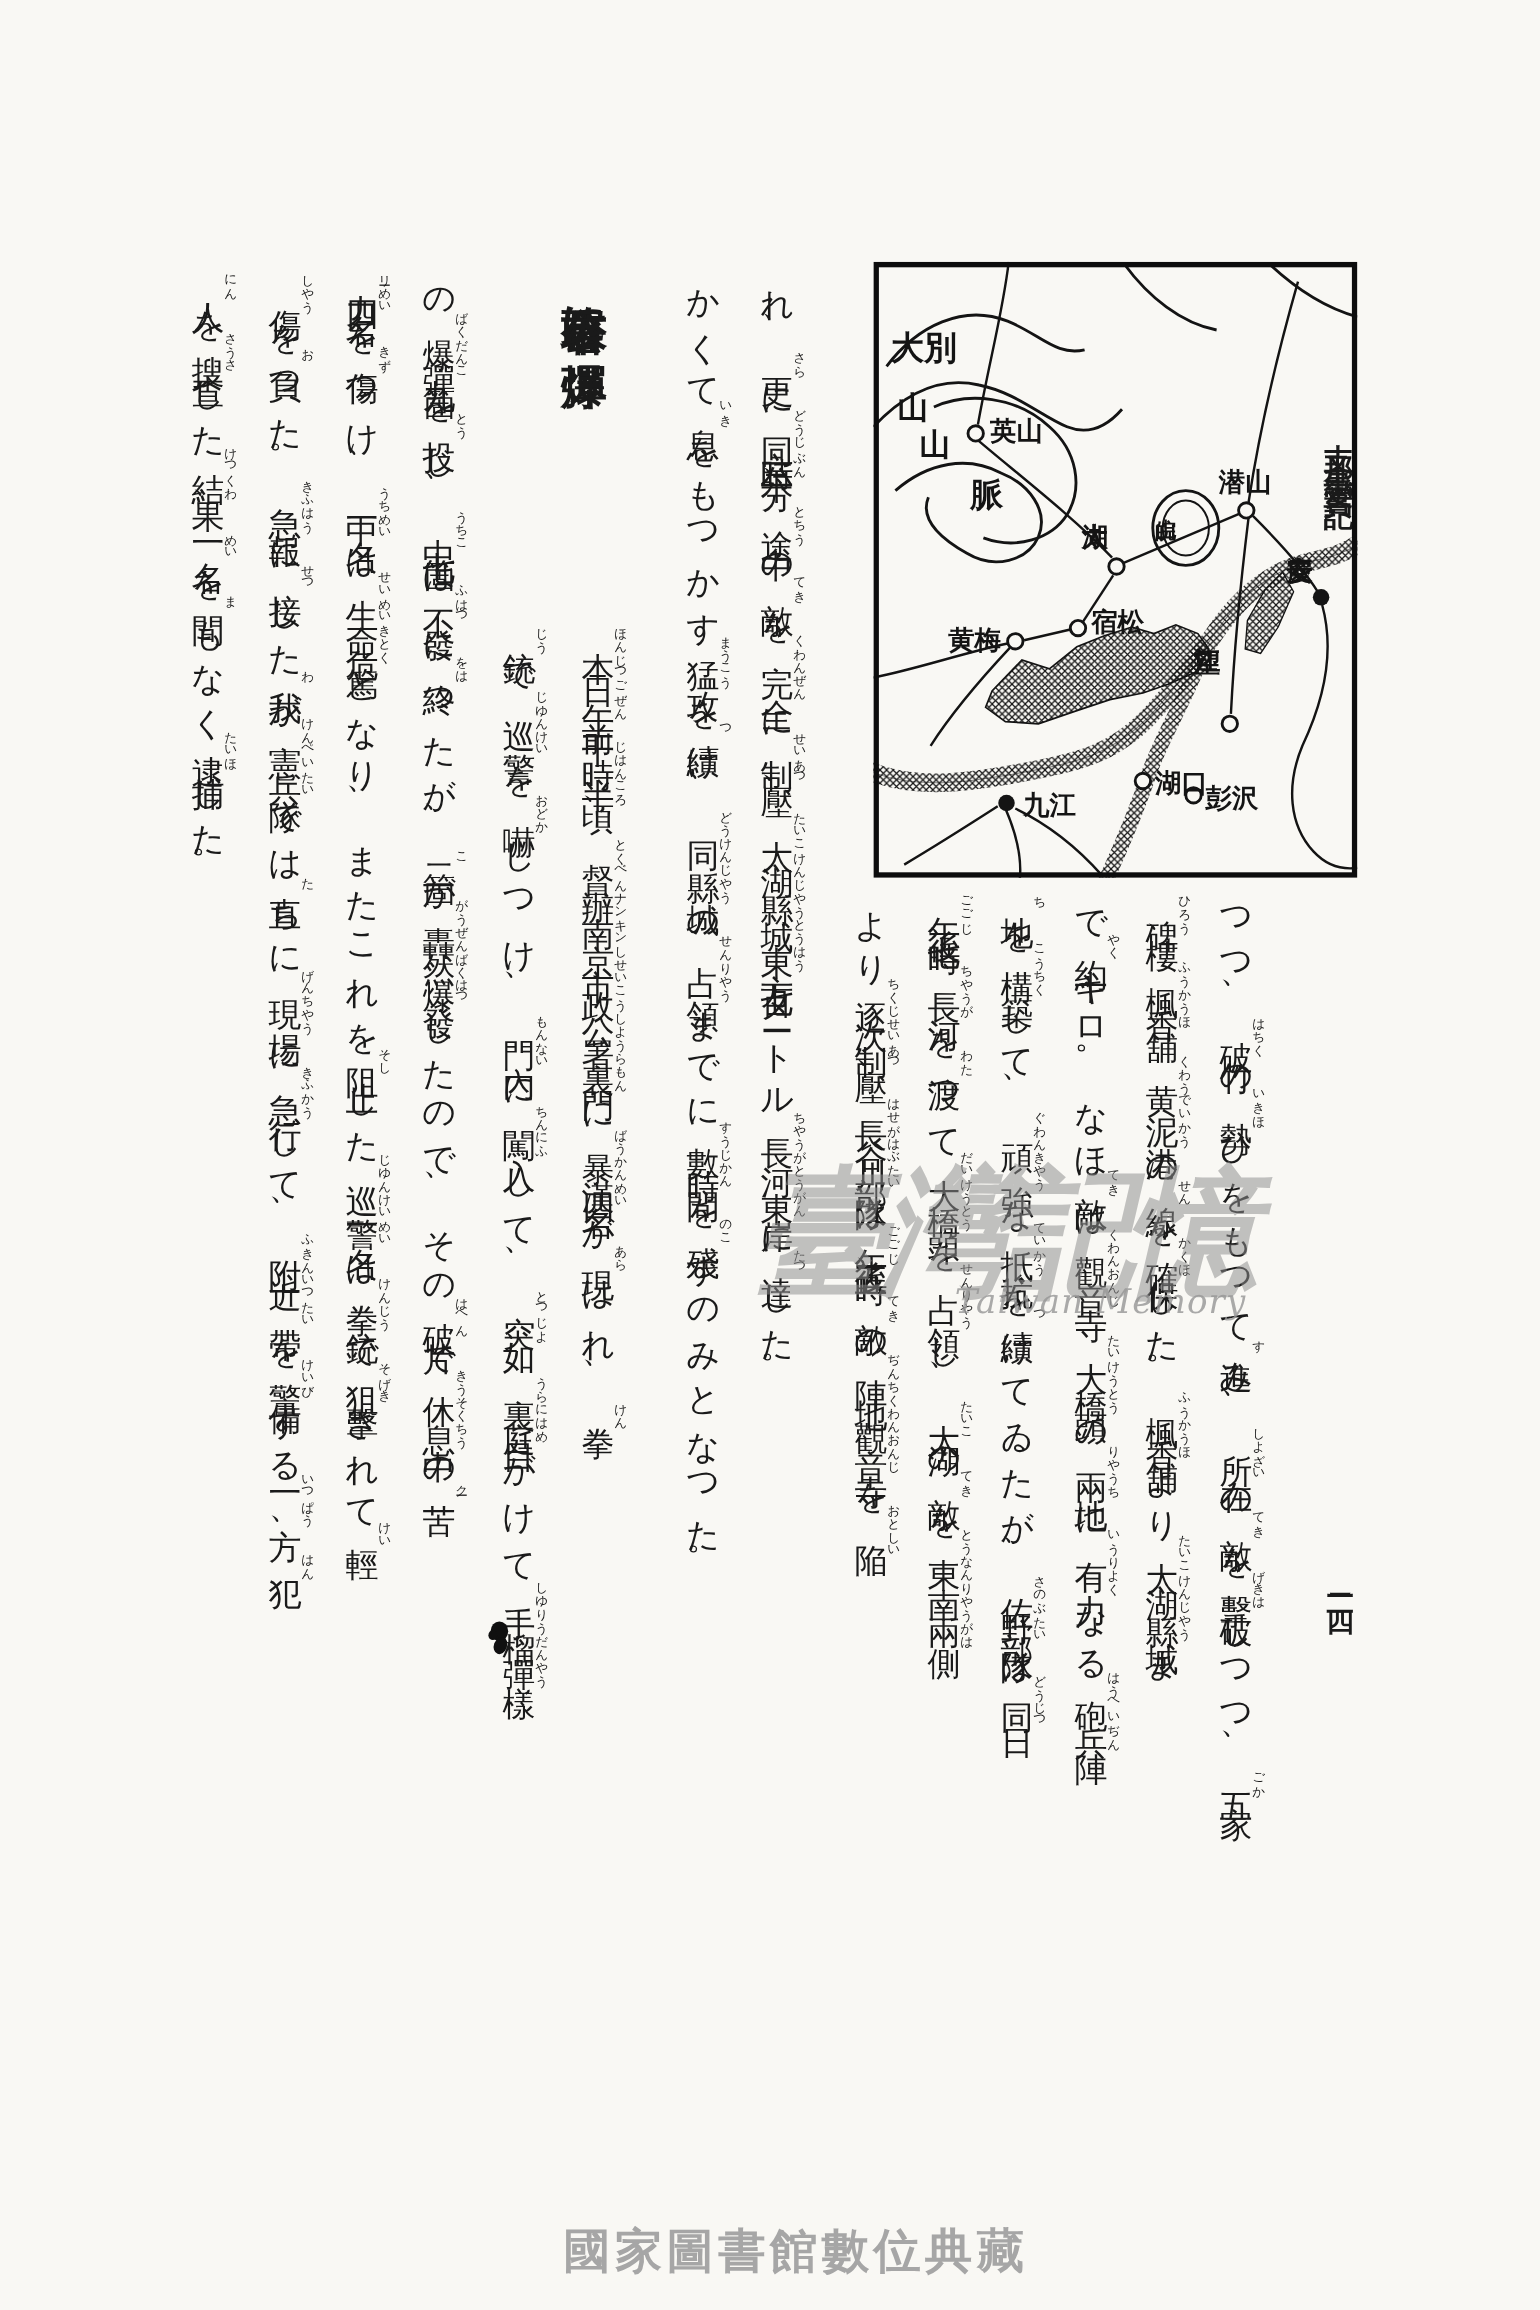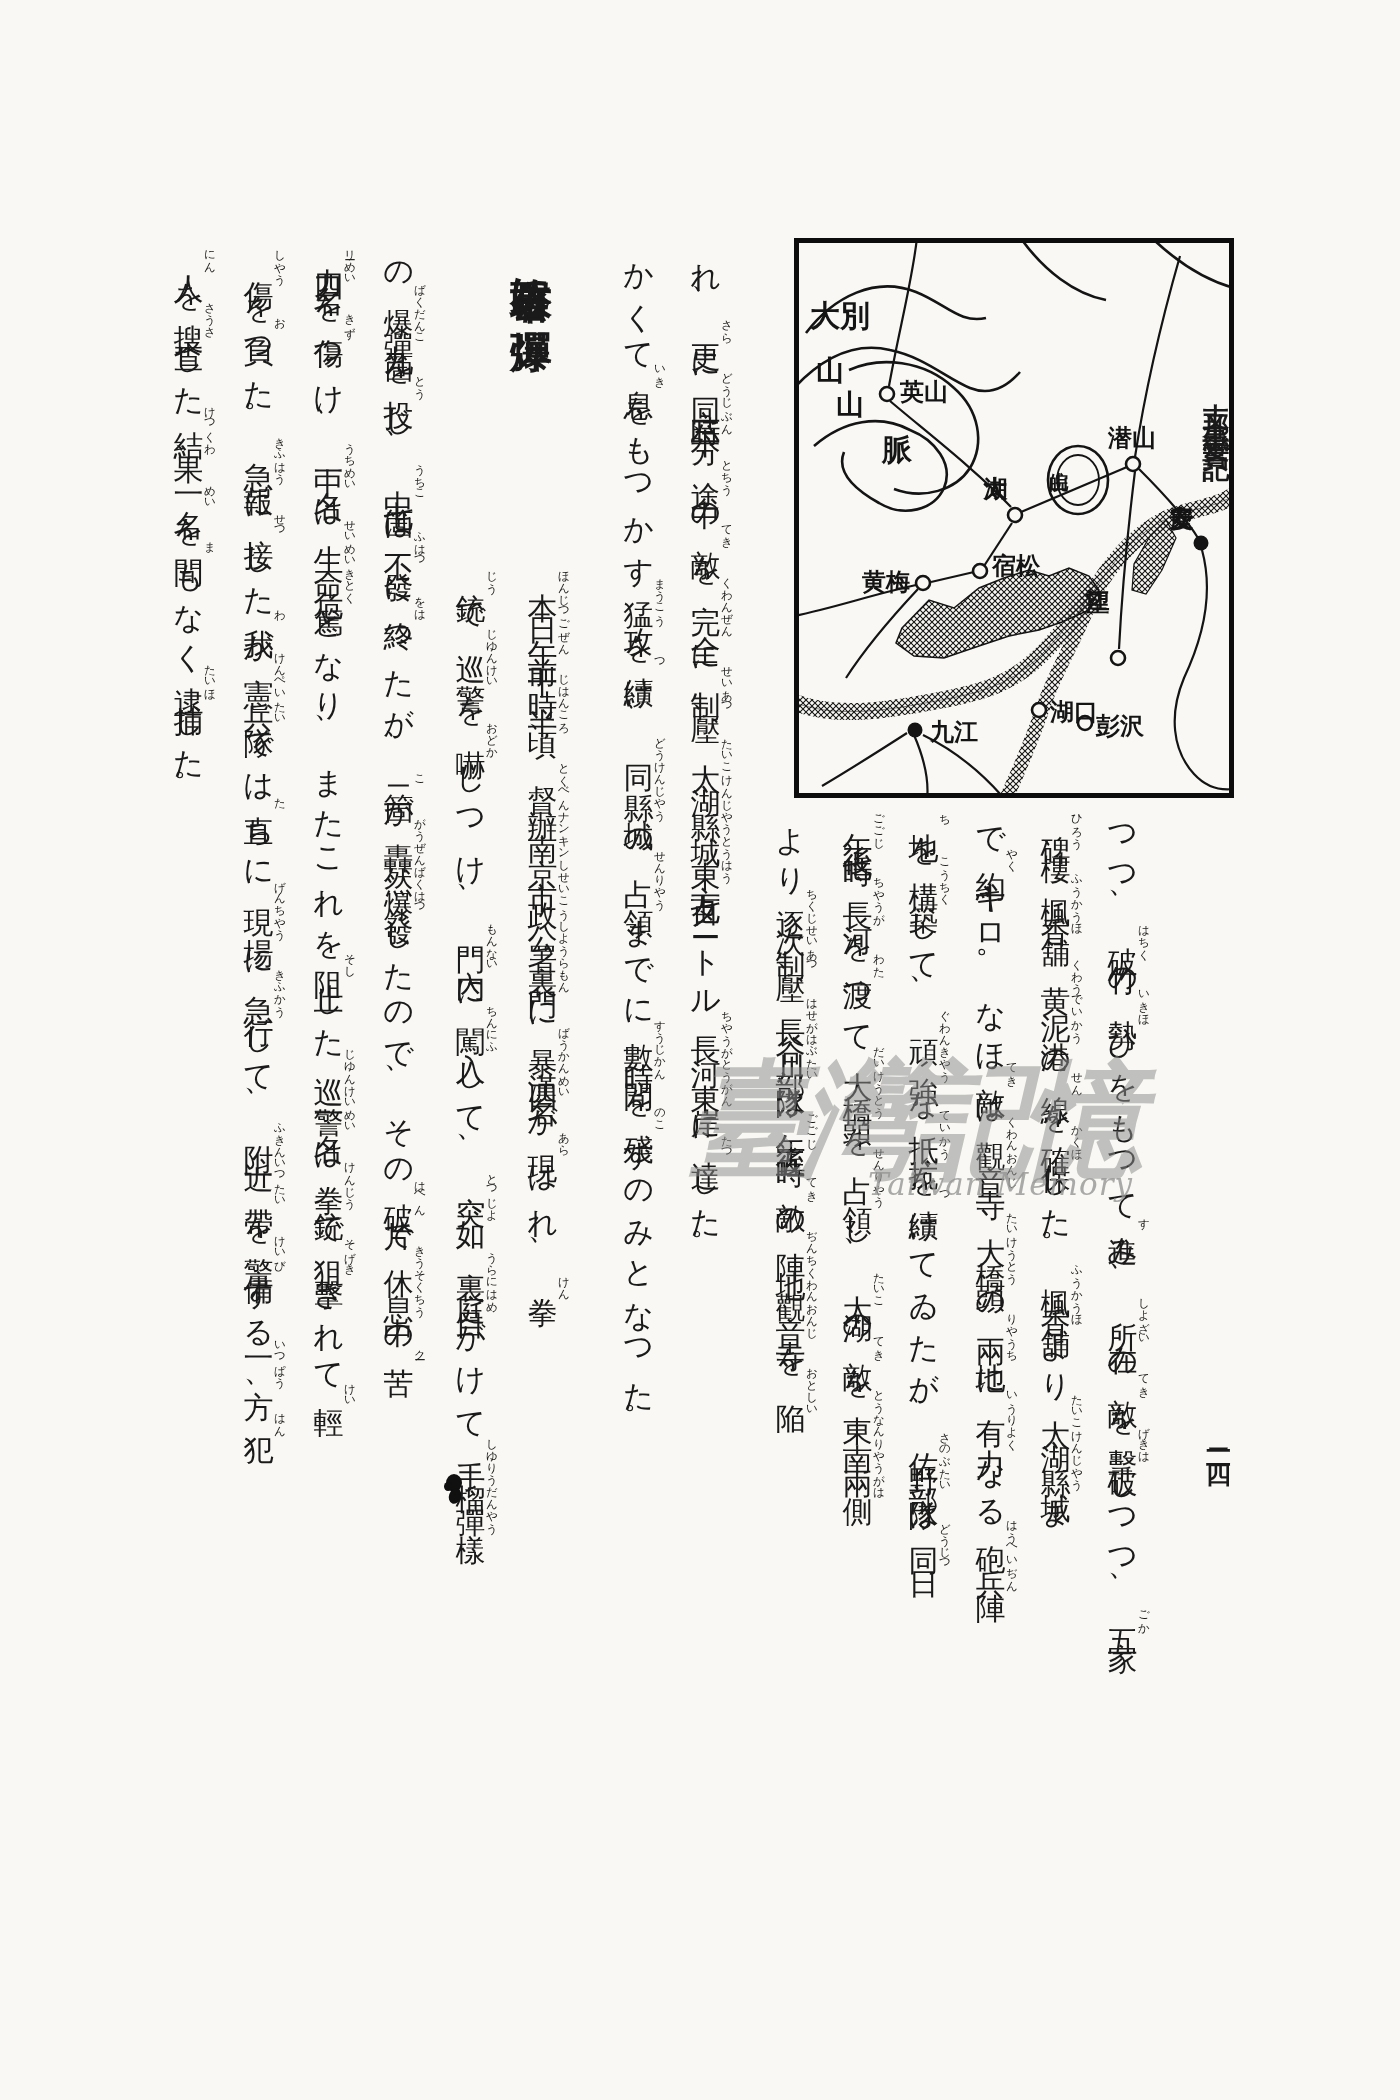--- a/index.html
+++ b/index.html
@@ -142,13 +142,14 @@
 
   <div class="ink-blot">
     <span class="b1"></span>
       <span class="b2"></span>
       <span class="b3"></span>
   </div>
 
   <div class="watermark-cjk">臺灣記憶</div>
   <div class="watermark-latin">Taiwan Memory</div>
 
+  <div class="footer-text">國家圖書館數位典藏</div>
 </div>
 
 </body></html>

